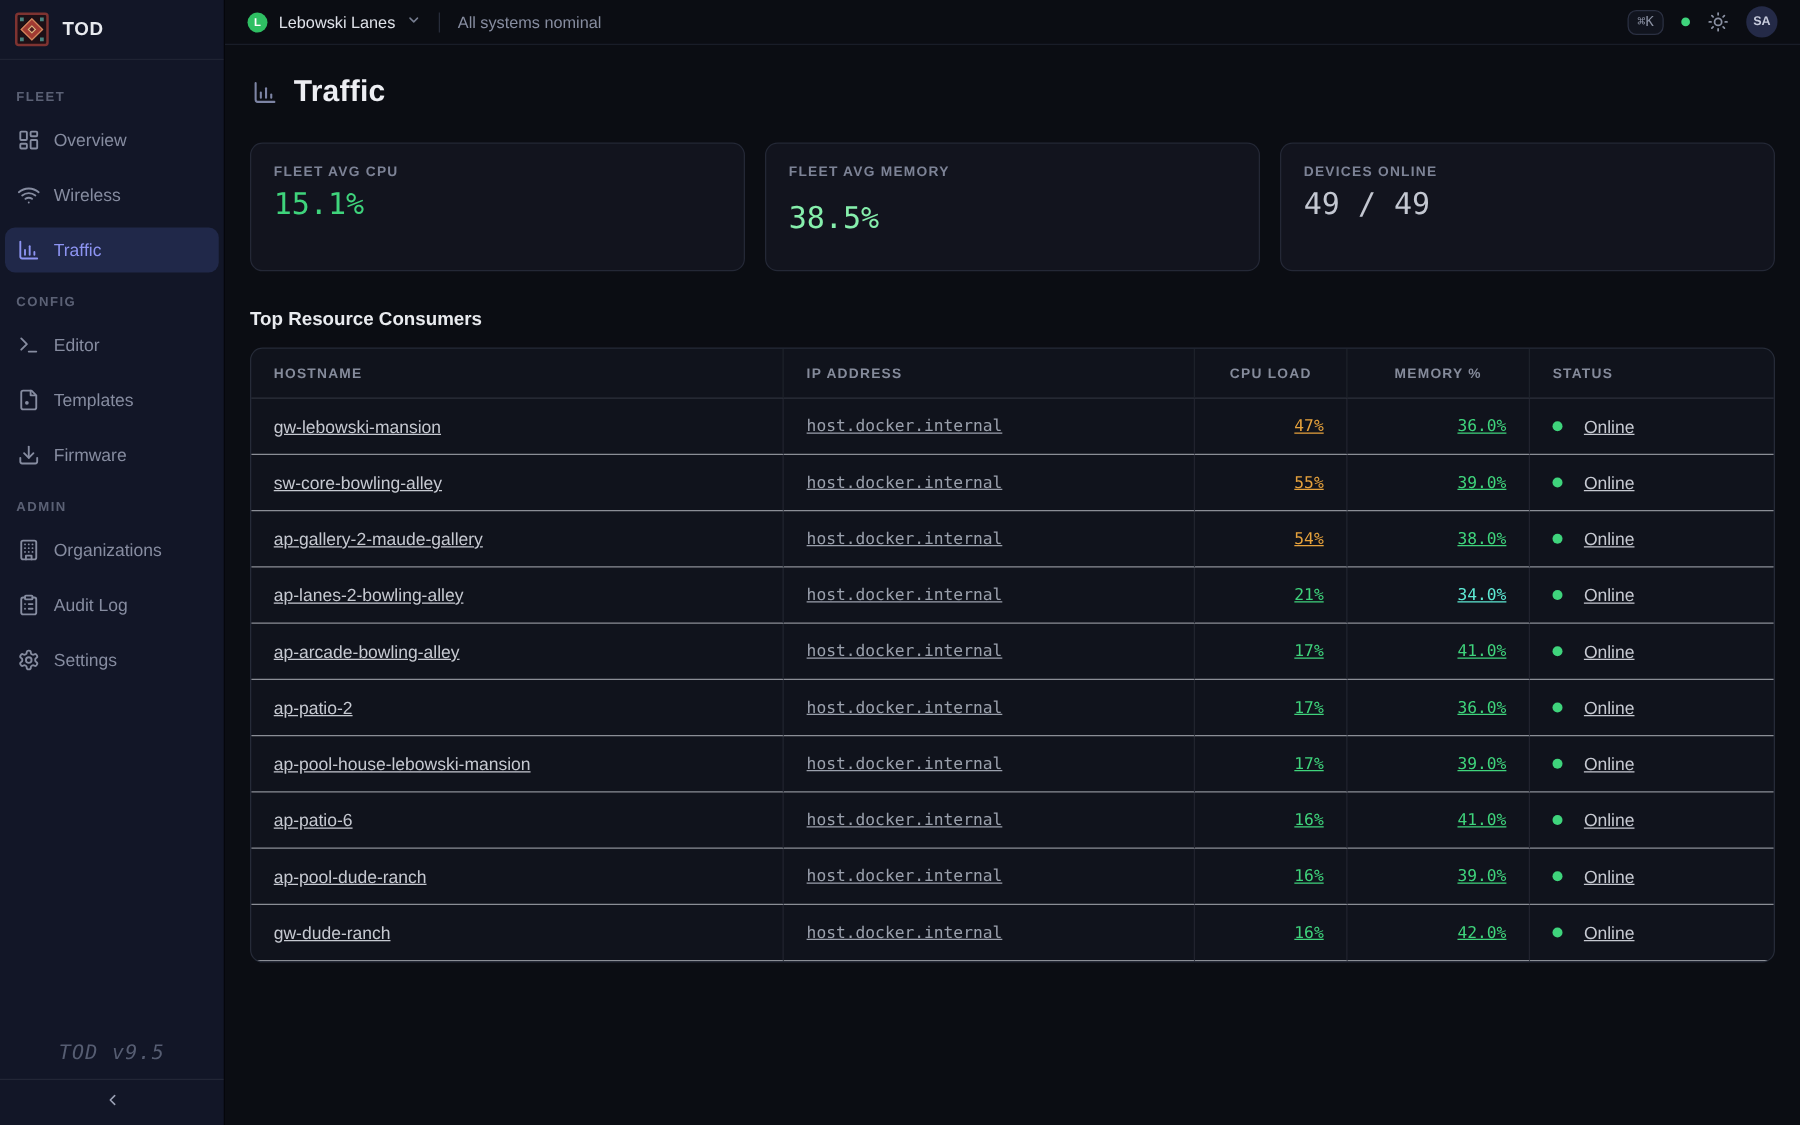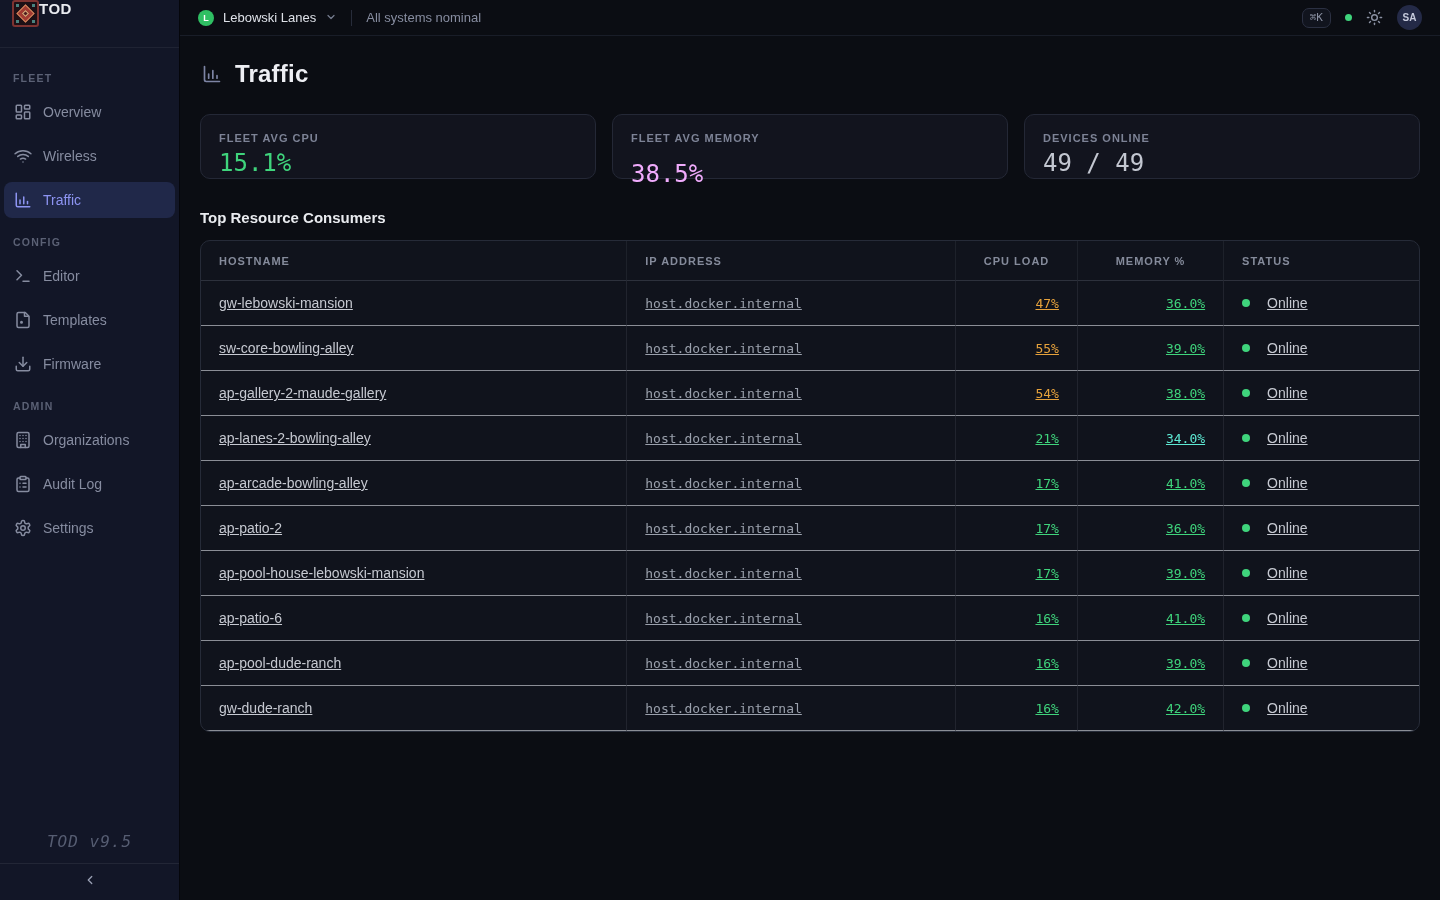--- a/index.html
+++ b/index.html
@@ -14,22 +14,22 @@
 
   
   .sidebar {
     width:180px; height:900px; flex:0 0 180px;
     background:#121627;
     border-right:1px solid #05060b;
     display:flex; flex-direction:column;
   }
   .sidebar-header {
     height:48px; flex:0 0 48px;
-    display:flex; align-items:flex-start; 
-    padding:0 12px;
+    display:flex; align-items:center; gap:11px;
+    padding:12px 12px;
     border-bottom:1px solid rgba(255,255,255,0.06);
   }
   .logo {
     width:27px; height:27px; position:relative;
     background:#1d1016; border:2px solid #7e3331; border-radius:3px;
     display:flex; align-items:center; justify-content:center;
   }
   .logo::before {
     content:""; position:absolute; width:3px; height:3px; background:#49837f;
     top:2px; left:2px;
@@ -121,21 +121,21 @@
 
   .stats-grid {
     margin-top:26px;
     display:grid; grid-template-columns:repeat(3,1fr); gap:16px;
   }
   .stat-card {
     background:#12141e;
     border:1px solid #242836;
     border-radius:10px;
     padding:17px 18px;
-    height:65px;
+    height:103px;
   }
   .stat-label {
     font-size:11px; font-weight:600; letter-spacing:1px;
     color:#7d8396; text-transform:uppercase;
   }
   .stat-value { margin-top:5px; font-size:24px; line-height:28px; }
 
   .section-heading { margin:30px 0 14px; font-size:15px; font-weight:700; color:#e9ebef; }
 
   .table-wrap {
@@ -349,21 +349,21 @@
       <h1 class="page-title">Traffic</h1>
     </div>
 
     <div class="stats-grid" id="stats-grid">
         <div class="stat-card">
           <div class="stat-label">FLEET AVG CPU</div>
           <div class="stat-value mono" style="color: rgb(63, 212, 124);">15.1%</div>
         </div>
         <div class="stat-card">
           <div class="stat-label">FLEET AVG MEMORY</div>
-          <div class="stat-value mono" style="color: #f0abfc; margin-top: 16px;">38.5%</div>
+          <div class="stat-value mono" style="color: #86efac; margin-top: 16px;">38.5%</div>
         </div>
         <div class="stat-card">
           <div class="stat-label">DEVICES ONLINE</div>
           <div class="stat-value mono" style="color: rgb(195, 199, 209);">49 / 49</div>
         </div>
       </div>
 
     <h2 class="section-heading">Top Resource Consumers</h2>
 
     <div class="table-wrap">

